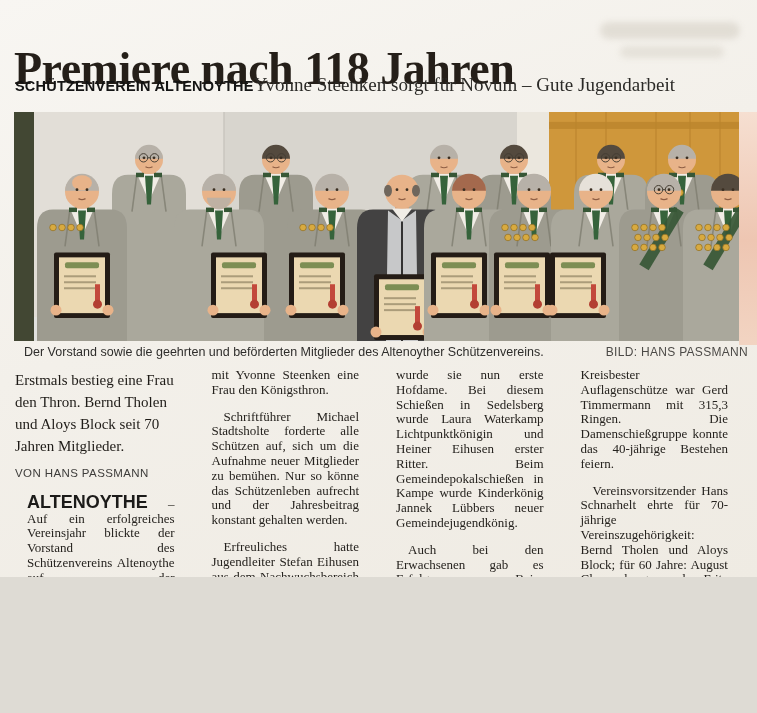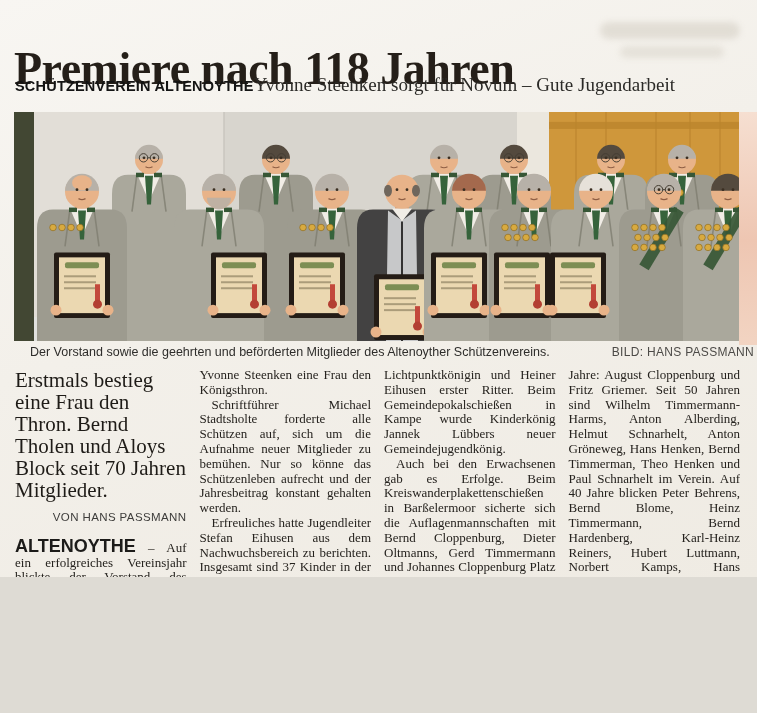--- a/index.html
+++ b/index.html
@@ -22,33 +22,33 @@
   .kicker{font-family:"Liberation Sans",sans-serif;font-weight:700;font-size:14.5px;letter-spacing:.2px;color:#141414;}
   .subhead{font-family:"Liberation Serif",serif;font-size:19px;color:#2b2username:#2b2a27;color:#2b2a27;}
 
   .photo{position:absolute;left:14px;top:112px;width:725px;height:229px;background:#cfcdc8;overflow:hidden;}
   .photo svg{display:block;width:100%;height:100%;}
   .pink-strip{
     position:absolute;left:739px;top:112px;width:18px;height:233px;
     background:linear-gradient(180deg,#f6dfd1 0%,#eec6b2 55%,#f2d4c2 100%);
   }
 
-  .captionrow{position:absolute;left:30px;top:345px;width:724px;display:flex;justify-content:space-between;align-items:baseline;}
+  .captionrow{position:absolute;left:24px;top:345px;width:724px;display:flex;justify-content:space-between;align-items:baseline;}
   .caption{font-family:"Liberation Sans",sans-serif;font-size:12.5px;color:#2e2d2b;}
   .credit{font-family:"Liberation Sans",sans-serif;font-size:12px;letter-spacing:.3px;color:#4c4a47;}
 
   .bodytext{
     position:absolute;left:15px;top:368px;width:725px;height:345px;
     column-count:4;column-gap:13px;column-fill:auto;overflow:hidden;
     font-size:13px;line-height:14.8px;text-align:justify;
     hyphens:auto;-webkit-hyphens:auto;color:#25221e;
   }
-  .lead{font-size:21px;line-height:22px;text-align:left;color:#1e1b17;margin:1px 0 9px 0;hyphens:none;}
-  .byline{font-family:"Liberation Sans",sans-serif;font-size:11.5px;letter-spacing:.4px;color:#3e3d3b;margin:0 0 14px 0;text-align:right;}
-  .bodytext p{margin:0;text-indent:12px;}
+  .lead{font-size:15px;line-height:22px;text-align:left;color:#1e1b17;margin:1px 0 9px 0;hyphens:none;}
+  .byline{font-family:"Liberation Sans",sans-serif;font-size:11.5px;letter-spacing:.4px;color:#3e3d3b;margin:0 0 14px 0;text-align:left;}
+  .bodytext p{margin:12px;text-indent:12px;}
   .bodytext p.first{text-indent:0;}
   .loc{font-family:"Liberation Sans",sans-serif;font-weight:700;font-size:18px;color:#1c1b19;}
 </style>
 </head>
 <body>
 
 <div class="page">
 
   <div class="ghost">
     <div class="g1"></div>

